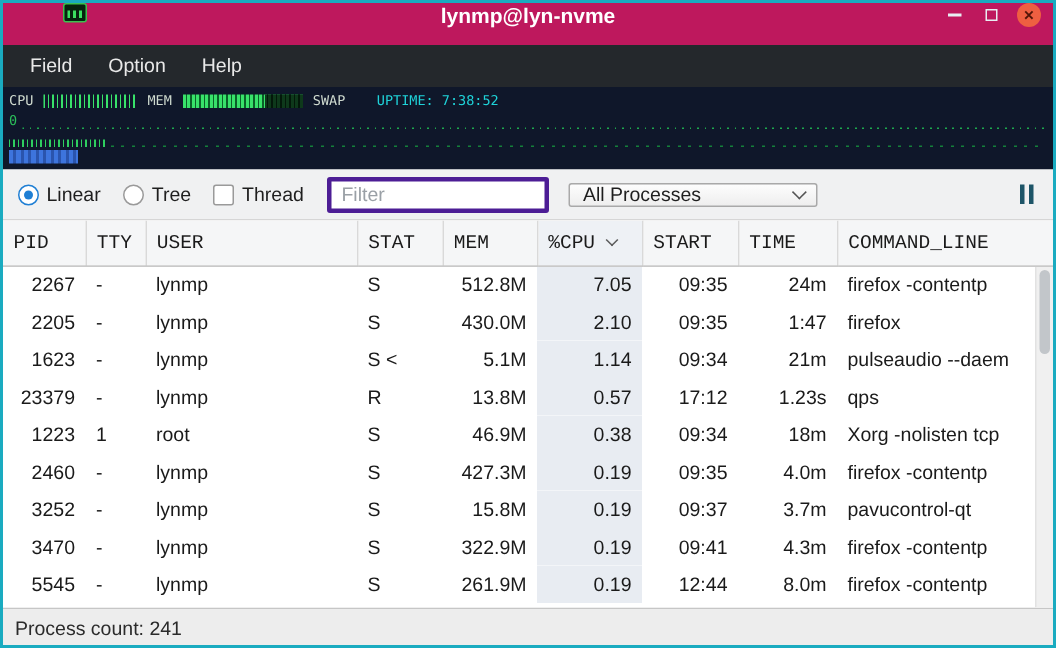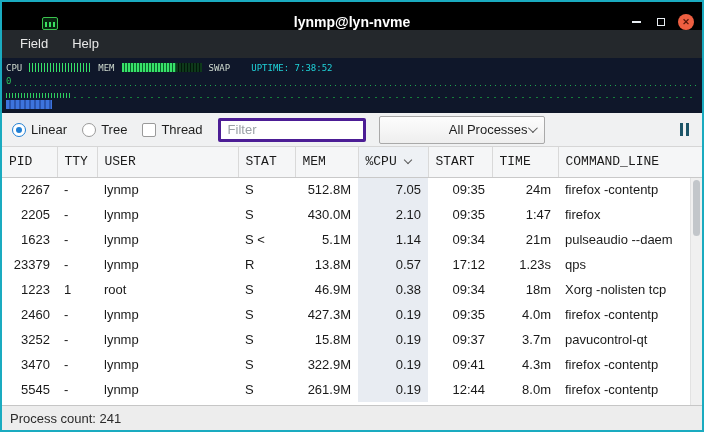--- a/index.html
+++ b/index.html
@@ -10,23 +10,23 @@
     width:704px; height:432px;
     border:2px solid #1aabc0;
     display:flex; flex-direction:column;
     background:#ffffff;
     overflow:hidden;
   }
 
   
   .titlebar {
     height:28px; flex:0 0 28px;
-    background:#000000;
+    background:#be185d;
     position:relative;
-    display:flex; align-items:flex-end;padding-left:32px;
+    display:flex; align-items:flex-start;padding-left:32px;
   }
   .app-icon {
     width:16px; height:13px; margin-left:8px;
     background:#07230f; border:1px solid #3bc24e;
     position:relative; border-radius:2px;
   }
   .app-icon::after {
     content:""; position:absolute; left:2px; right:2px; bottom:2px; height:5px;
     background:repeating-linear-gradient(90deg,#3be060 0 2px,transparent 2px 4px);
   }
@@ -98,24 +98,24 @@
   .radio.selected::after { content:""; position:absolute; inset:3px; border-radius:50%; background:#1f7fd4; }
   .checkbox { width:14px; height:14px; border:1px solid #9a9a9a; border-radius:2px; background:#fff; }
   .filter-input {
     width:148px; height:24px;
     border:3px solid #4c1d95; border-radius:2px;
     padding:0 7px; font-size:13px; font-family:"Liberation Sans", sans-serif;
     color:#222; outline:none; margin-right:13px; background:#fff;
   }
   .filter-input::placeholder { color:#9aa0a6; }
   .scope-select {
-    width:166px; height:28px;
+    width:166px; height:16px;
     border:1px solid #a9a9a9; border-radius:2px;
     background:linear-gradient(#fdfdfd,#eeeeee);
-    display:flex; align-items:center; justify-content:flex-end;
+    display:flex; align-items:center; justify-content:space-between;
     padding:0 9px; cursor:default;
   }
   .chev { width:7px; height:7px; border-right:1.5px solid #555; border-bottom:1.5px solid #555;
     transform:rotate(45deg) translateY(-2px); display:inline-block; }
   .spacer { flex:1; }
   .pause-btn { display:flex; gap:3px; padding:4px 3px; cursor:pointer; }
   .pbar { width:3px; height:13px; background:#1d5568; display:block; }
 
   
   .table-wrap { flex:1 1 auto; position:relative; overflow:hidden; background:#fff; }
@@ -169,20 +169,21 @@
           <span class="restore-glyph"></span>
         </span>
       <span class="tb-btn close">
           <span class="close-glyph">✕</span>
         </span>
     </div>
   </div>
 
   <div class="menubar">
       <div class="menu-item">Field</div>
+      <div class="menu-item">Option</div>
       <div class="menu-item">Help</div>
     </div>
 
   <div class="monitor">
     <div class="mon-row1">
       <span class="mon-label">CPU</span>
       <span class="cpu-meter"></span>
       <span class="mon-label">MEM</span>
       <span class="mem-meter"></span>
       <span class="mon-label">SWAP</span>

